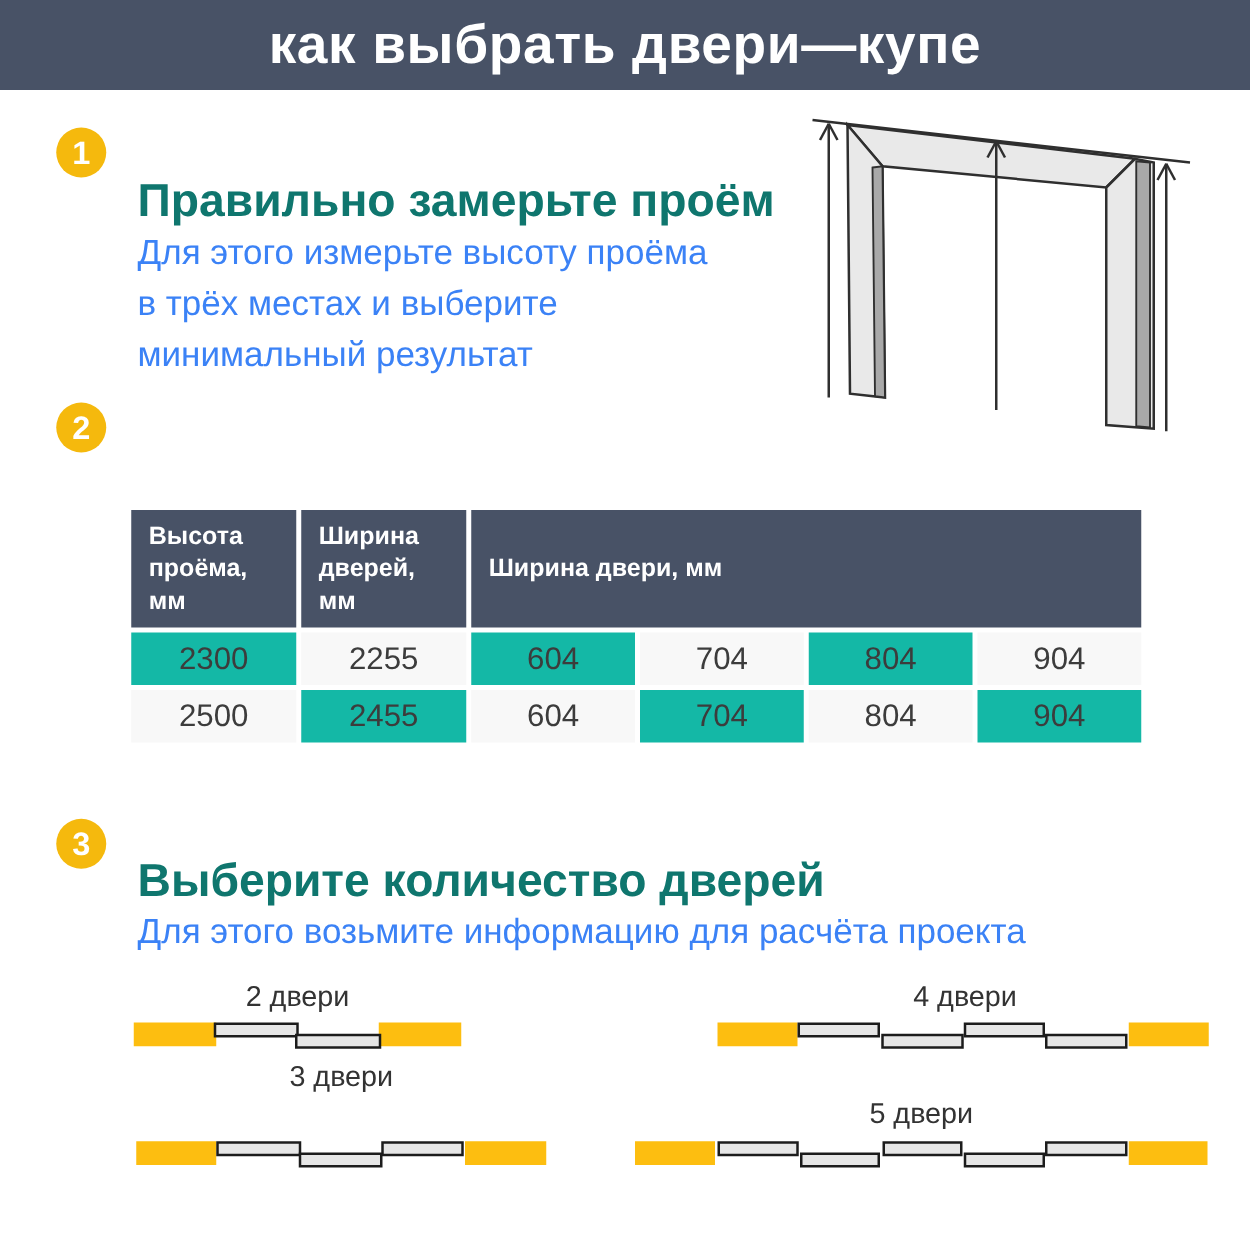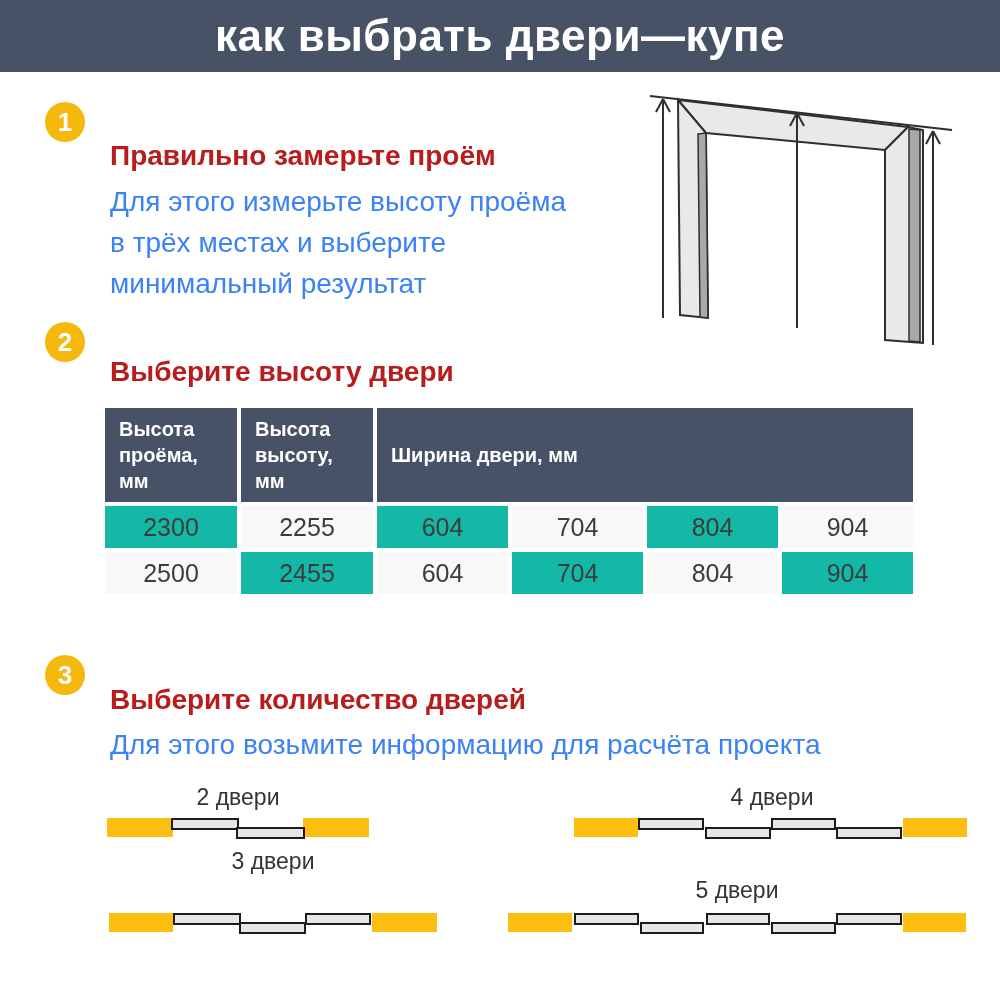--- a/index.html
+++ b/index.html
@@ -14,21 +14,21 @@
   }
   .titlebar h1{
     margin:0;color:#fff;font-size:44px;font-weight:bold;letter-spacing:0.5px;
   }
   
   .step-circle{
     position:absolute;width:40px;height:40px;border-radius:50%;background:#F5B90D;
     color:#fff;font-size:26px;font-weight:bold;display:flex;align-items:center;justify-content:center;
   }
   .heading{
-    position:absolute;left:110px;font-size:28px;font-weight:bold;color:#b91c1c;white-space:nowrap;
+    position:absolute;left:110px;font-size:37px;font-weight:bold;color:#0f766e;white-space:nowrap;
   }
   .body-text{
     position:absolute;left:110px;font-size:28px;color:#3b82f6;line-height:41px;white-space:pre-line;
   }
   
   .size-table{
     position:absolute;left:101px;top:404px;width:816px;
     border-collapse:separate;border-spacing:4px;table-layout:fixed;
   }
   .size-table th{
@@ -91,35 +91,34 @@
     <g stroke="#2f2f2f" stroke-width="2" fill="none">
       <line x1="293" y1="43" x2="293" y2="257"></line>
       <line x1="293" y1="43" x2="286" y2="56"></line>
       <line x1="293" y1="43" x2="300" y2="56"></line>
     </g>
   </svg>
 
   <div class="step-circle" style="left:45px;top:322px;">
     <span>2</span>
   </div>
-  <div class="heading" style="top:356px;">Выберите высоту двери</div>
 
   <table class="size-table">
     <colgroup>
       <col style="width:132px">
         <col style="width:132px">
       <col style="width:131px">
         <col style="width:131px">
         <col style="width:131px">
         <col style="width:131px">
     </colgroup>
     <thead>
       <tr>
         <th>Высота проёма, мм</th>
-        <th>Высота высоту, мм</th>
+        <th>Ширина дверей, мм</th>
         <th colspan="4">Ширина двери, мм</th>
       </tr>
     </thead>
     <tbody>
       <tr>
         <td class="g">2300</td>
         <td class="w">2255</td>
         <td class="g">604</td>
         <td class="w">704</td>
         <td class="g">804</td>

